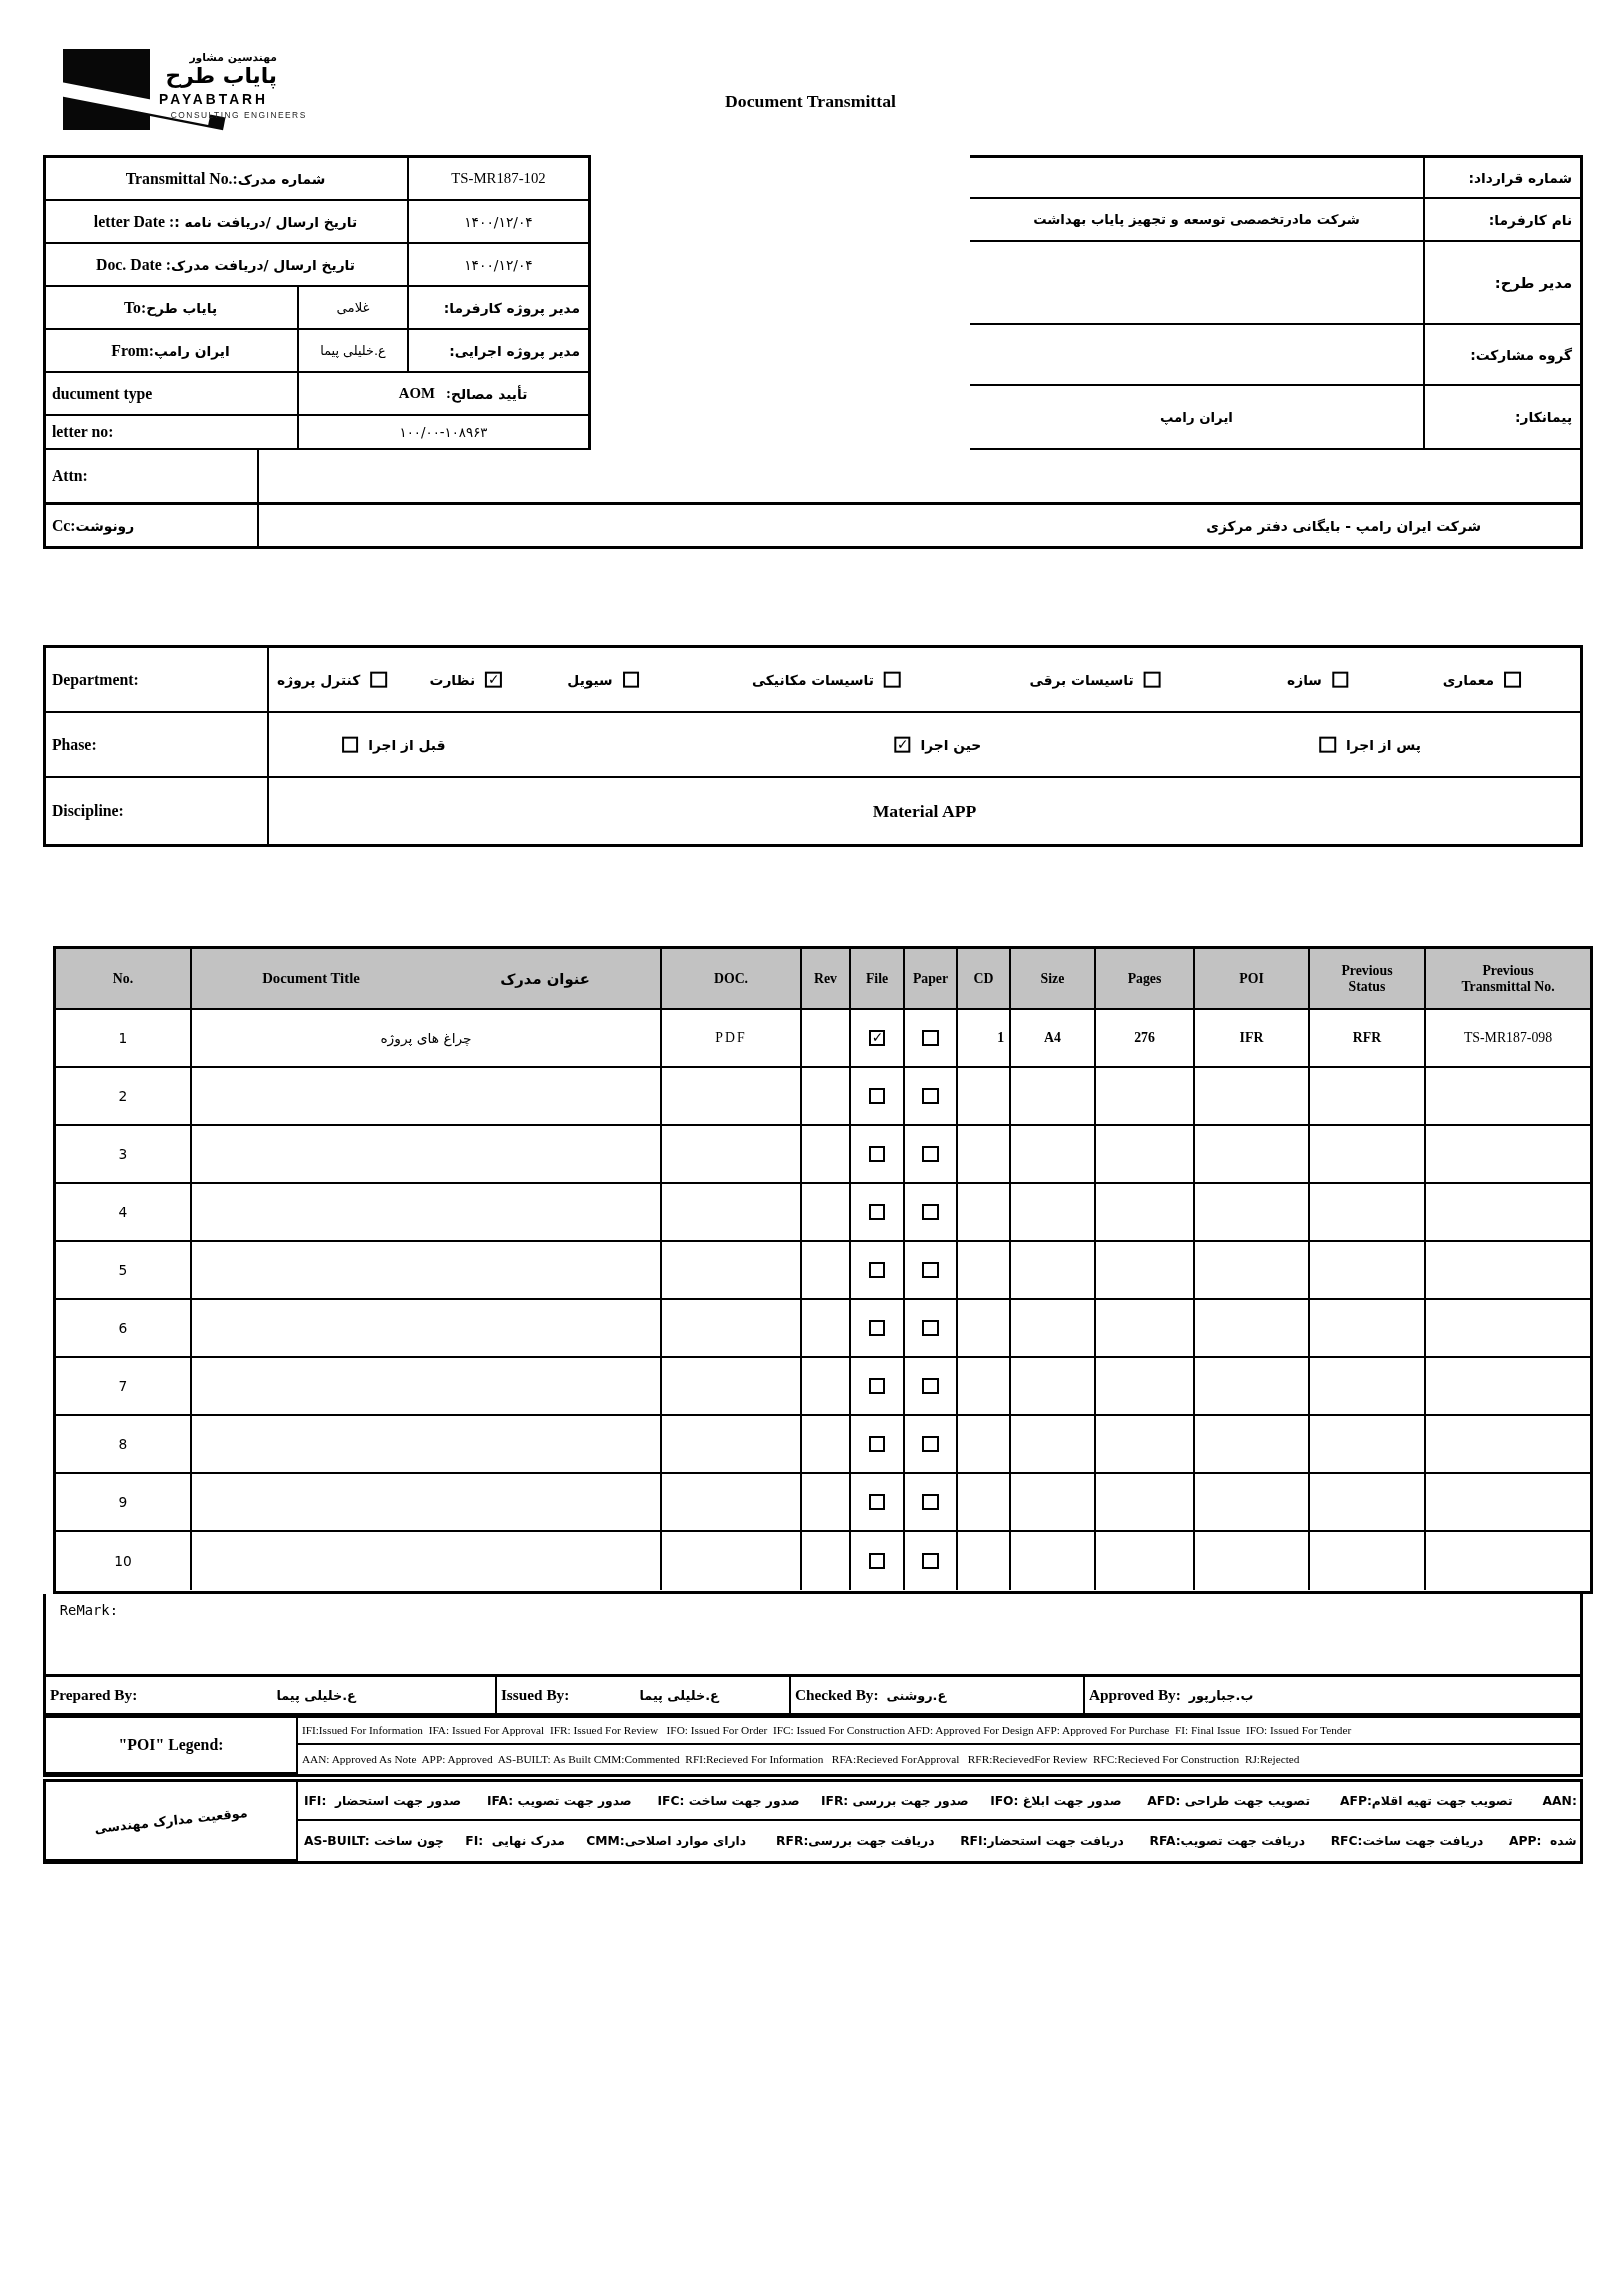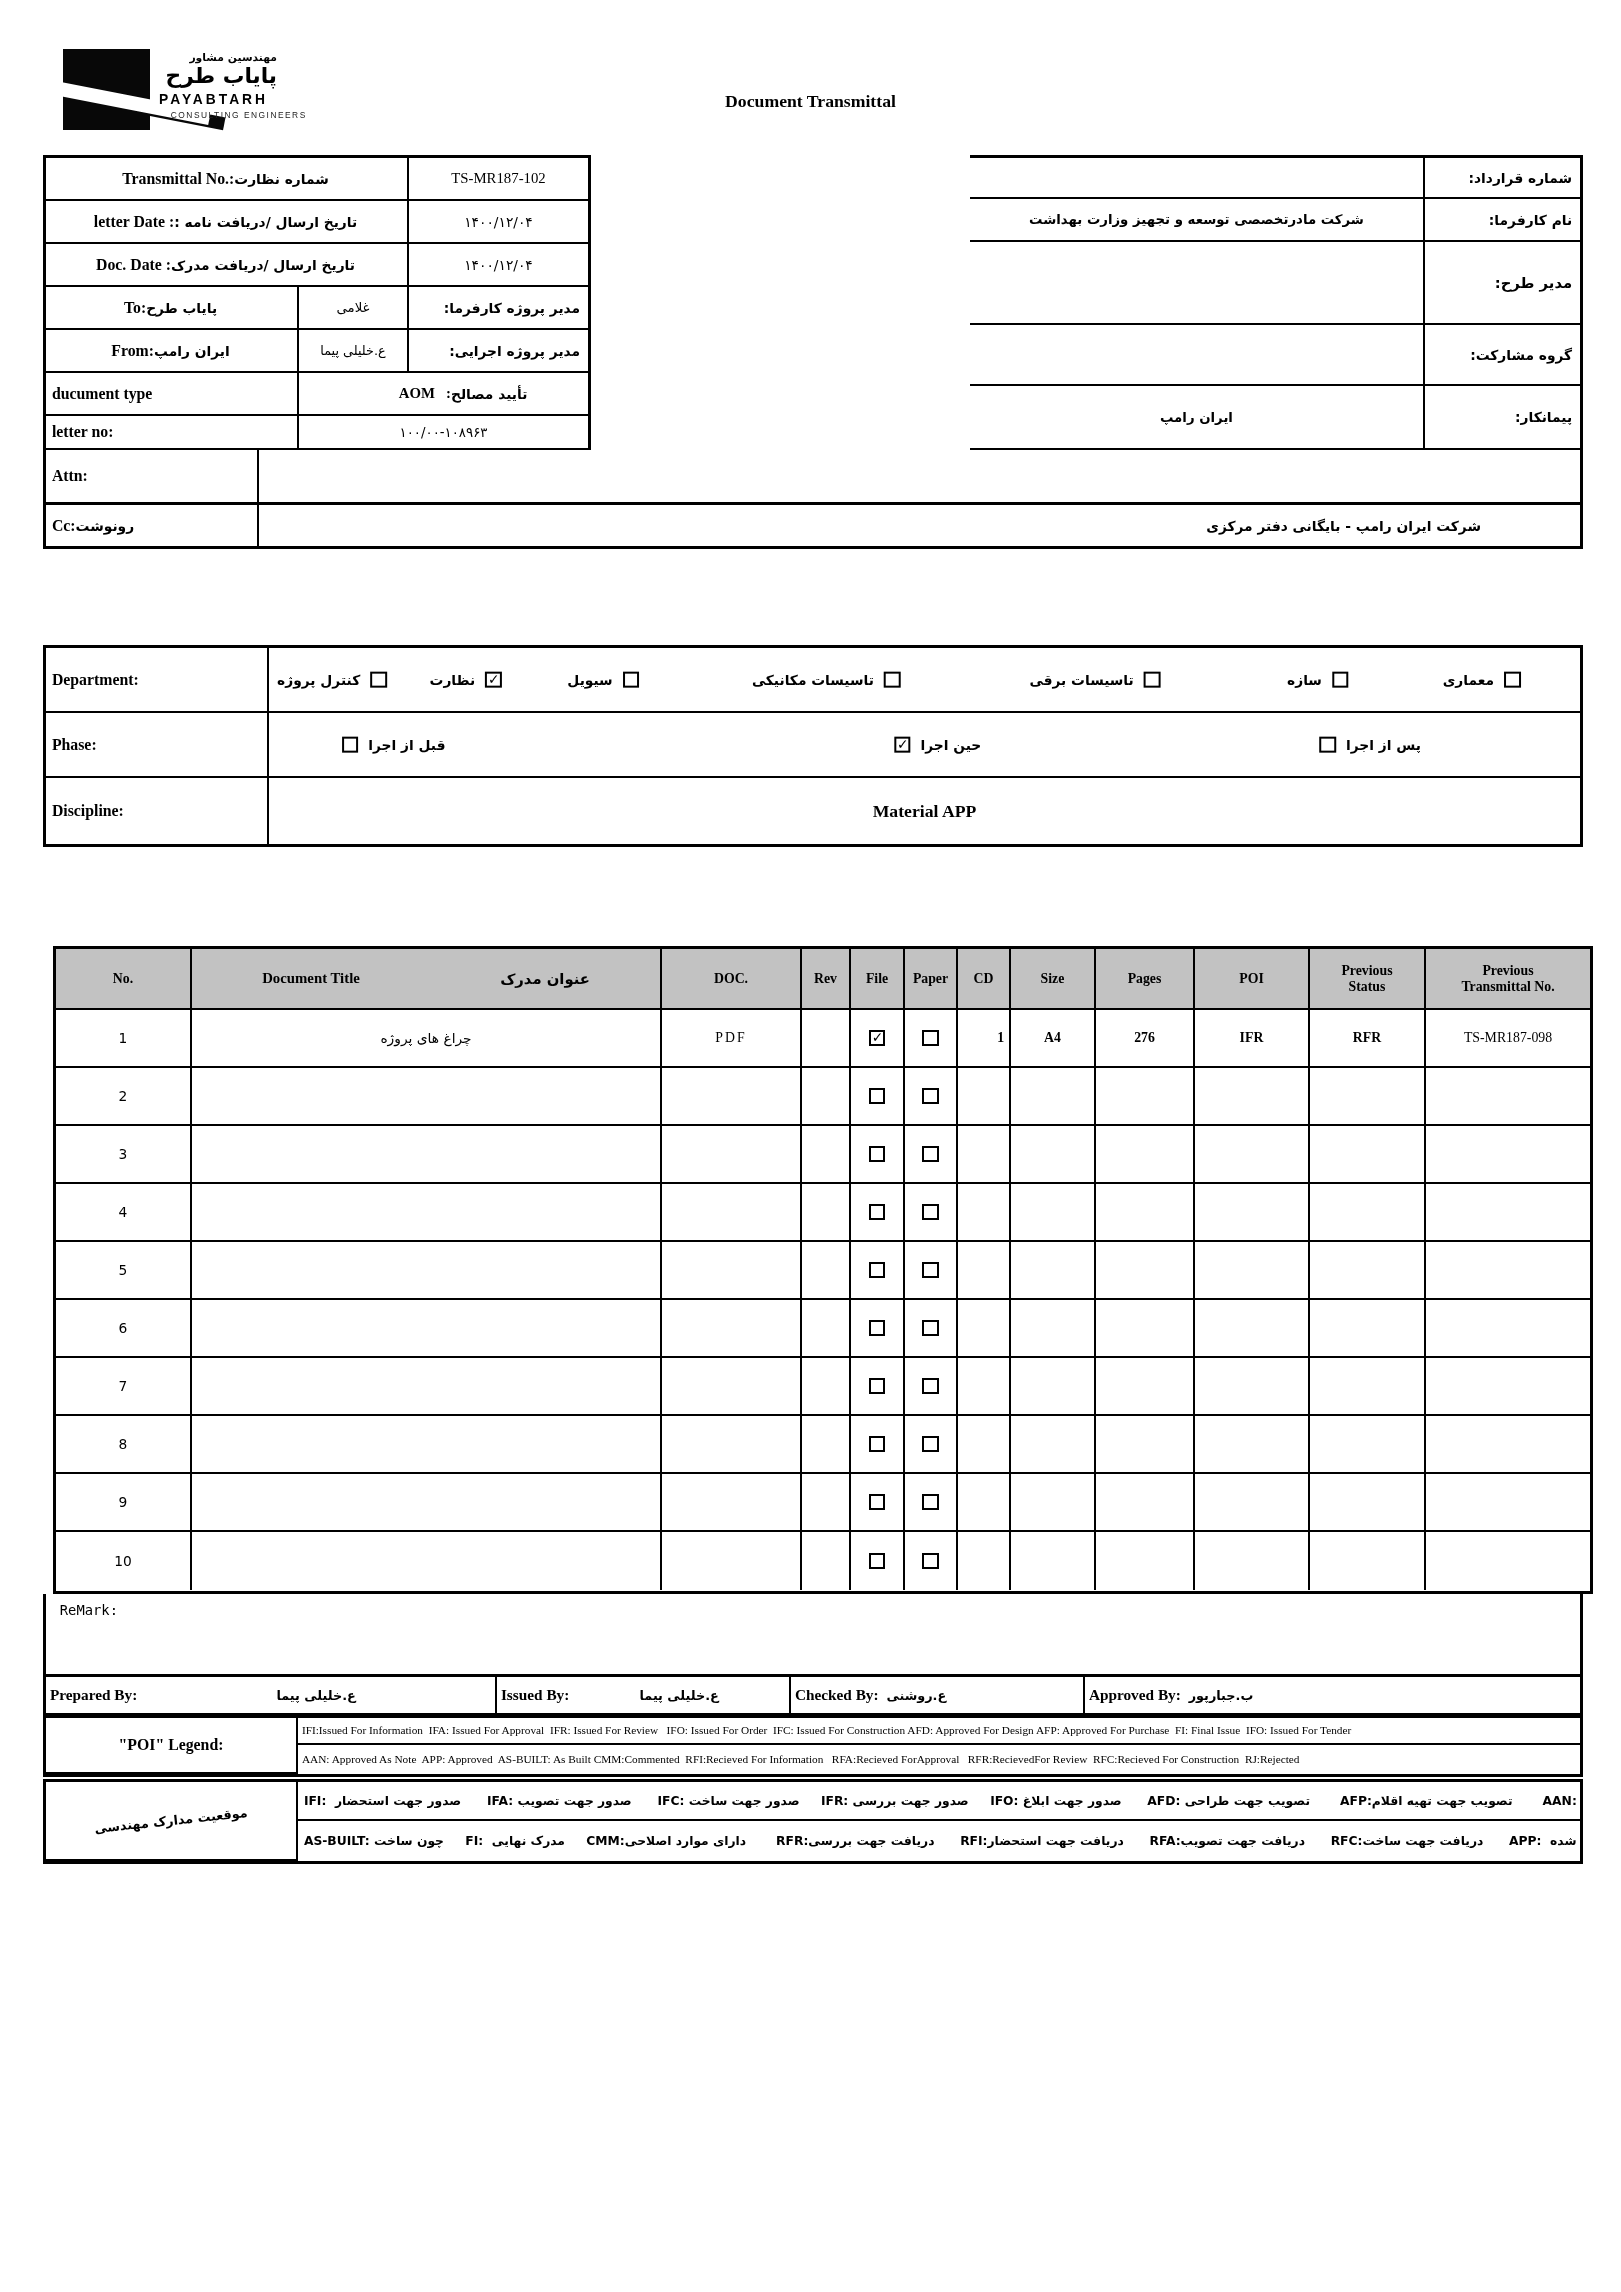--- a/index.html
+++ b/index.html
@@ -99,21 +99,21 @@
       <span class="lg-en">PAYABTARH</span>
       <span class="lg-sub">CONSULTING ENGINEERS</span>
     </div>
   </div>
   <div class="doc-title">Document Transmittal</div>
 
   <div class="blk" id="tt-left">
     <div class="grid">
       <div class="c sp2 between">
         <span class="en-lbl">Transmittal No.:</span>
-        <span class="fa fa-lbl">شماره نظارت</span>
+        <span class="fa fa-lbl">شماره مدرک</span>
       </div>
       <div class="c cr center val-n">TS-MR187-102</div>
 
       <div class="c sp2 between">
         <span class="en-lbl">letter Date  :</span>
         <span class="fa fa-lbl" dir="rtl">تاریخ ارسال /دریافت نامه :</span>
       </div>
       <div class="c cr center fa date">۱۴۰۰/۱۲/۰۴</div>
 
       <div class="c sp2 between">
@@ -150,21 +150,21 @@
       <div class="c sp2 cr cb0 center fa" dir="ltr" style="font-size:13.3px">۱۰۰/۰۰-۱۰۸۹۶۳</div>
     </div>
   </div>
 
 
   <div class="blk" id="tt-right">
     <div class="grid">
       <div class="c"></div>
       <div class="c cr rtl fa fa-lbl">شماره قرارداد:</div>
 
-      <div class="c center fa" dir="rtl" style="font-size:13.3px;font-weight:bold">شرکت مادرتخصصی توسعه و تجهیز وزارت بهداشت</div>
+      <div class="c center fa" dir="rtl" style="font-size:13.3px;font-weight:bold">شرکت مادرتخصصی توسعه و تجهیز پایاب بهداشت</div>
       <div class="c cr rtl fa fa-lbl">نام کارفرما:</div>
 
       <div class="c"></div>
       <div class="c cr rtl fa fa-lbl" style="font-size:14.8px">مدیر طرح:</div>
 
       <div class="c"></div>
       <div class="c cr rtl fa fa-lbl">گروه مشارکت:</div>
 
       <div class="c cb0 center fa" style="font-size:13.3px;font-weight:bold">ایران رامپ</div>
       <div class="c cr cb0 rtl fa fa-lbl">پیمانکار:</div>

